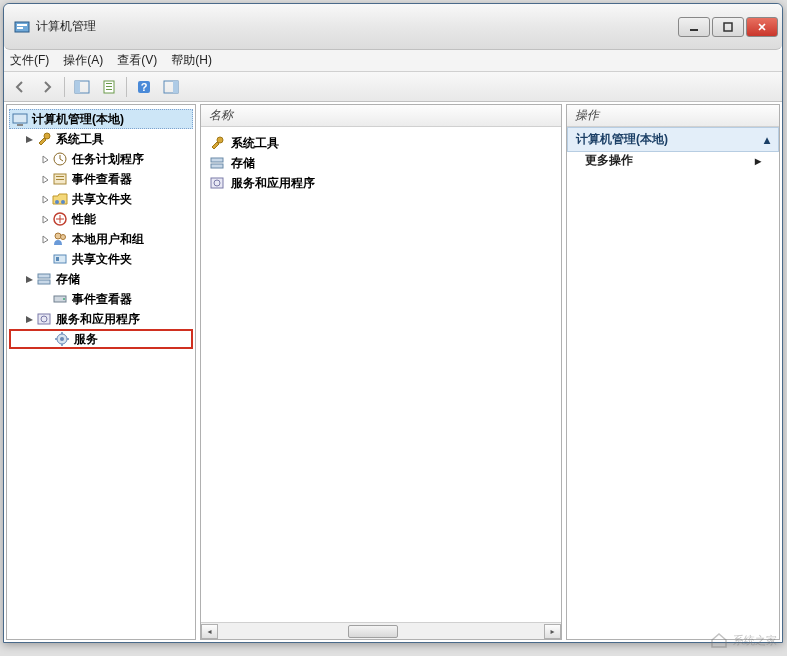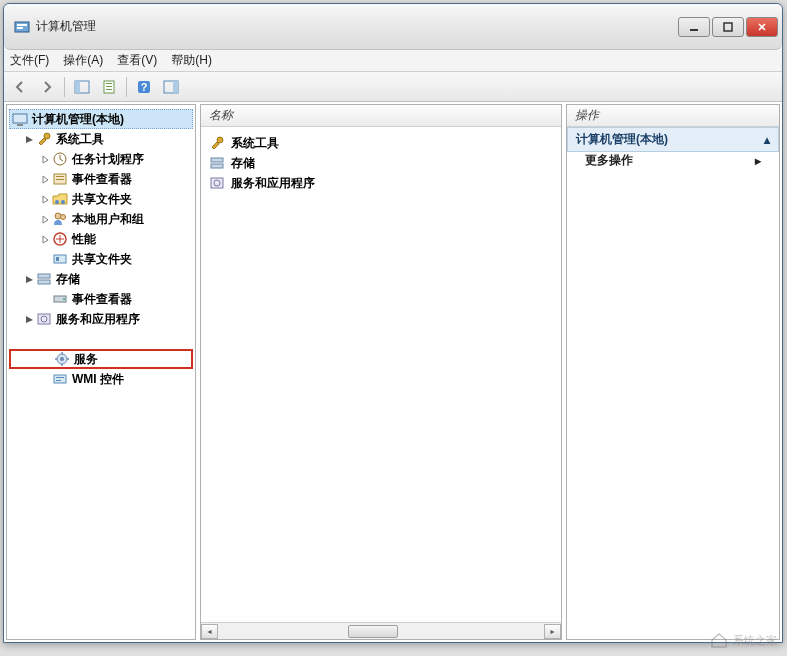--- a/index.html
+++ b/index.html
@@ -130,21 +130,20 @@
   height: 20px;
   padding: 0 2px;
   white-space: nowrap;
 }
 .tree-row.selected {
   background: #cde6f7;
   border: 1px dotted #7da2ce;
 }
 .tree-row.highlight {
   border: 2px solid #d03020;
-  margin-top: 20px;
 }
 .expander {
   width: 12px; height: 12px;
   display: inline-flex;
   align-items: center;
   justify-content: center;
   margin-right: 1px;
 }
 .expander.blank { visibility: hidden; }
 .ticon {
@@ -377,44 +376,44 @@
           </div>
 
           <div class="tree-row indent-2">
             <span class="expander">
                 <svg width="9" height="9" viewBox="0 0 9 9">
                   <path d="M2 1 L7 5 L2 8 Z" fill="none" stroke="#808080"></path>
                 </svg>
               </span>
             <span class="ticon">
                 <svg viewBox="0 0 16 16">
+                  <circle cx="8" cy="8" r="6" fill="#fff" stroke="#c04030" stroke-width="1.5"></circle>
+                  <path d="M4 8 L12 8 M8 4 L8 12" stroke="#c04030"></path>
+                </svg>
+              </span>
+            <span>性能</span>
+          </div>
+
+          <div class="tree-row indent-2">
+            <span class="expander">
+                <svg width="9" height="9" viewBox="0 0 9 9">
+                  <path d="M2 1 L7 5 L2 8 Z" fill="none" stroke="#808080"></path>
+                </svg>
+              </span>
+            <span class="ticon">
+                <svg viewBox="0 0 16 16">
                   <circle cx="6" cy="5" r="3" fill="#e8c898" stroke="#a87838"></circle>
                   <path d="M2 14 Q2 9 6 9 Q10 9 10 14 Z" fill="#6a9ad8"></path>
                   <circle cx="11" cy="6" r="2.5" fill="#e8c898" stroke="#a87838"></circle>
                 </svg>
               </span>
             <span>本地用户和组</span>
           </div>
 
           <div class="tree-row indent-2">
-            <span class="expander">
-                <svg width="9" height="9" viewBox="0 0 9 9">
-                  <path d="M2 1 L7 5 L2 8 Z" fill="none" stroke="#808080"></path>
-                </svg>
-              </span>
-            <span class="ticon">
-                <svg viewBox="0 0 16 16">
-                  <circle cx="8" cy="8" r="6" fill="#fff" stroke="#c04030" stroke-width="1.5"></circle>
-                  <path d="M4 8 L12 8 M8 4 L8 12" stroke="#c04030"></path>
-                </svg>
-              </span>
-            <span>性能</span>
-          </div>
-
-          <div class="tree-row indent-2">
             <span class="expander blank"></span>
             <span class="ticon">
                 <svg viewBox="0 0 16 16">
                   <rect x="2" y="4" width="12" height="8" fill="#d8e8f4" stroke="#5a8ab8"></rect>
                   <rect x="4" y="6" width="3" height="4" fill="#5a8ab8"></rect>
                 </svg>
               </span>
             <span>共享文件夹</span>
           </div>
 
@@ -464,31 +463,20 @@
             <span class="ticon">
                 <svg viewBox="0 0 16 16">
                   <circle cx="8" cy="8" r="5" fill="#d8e4f0" stroke="#6a8ab8"></circle>
                   <circle cx="8" cy="8" r="2" fill="#6a8ab8"></circle>
                   <path d="M8 1 L8 3 M8 13 L8 15 M1 8 L3 8 M13 8 L15 8" stroke="#6a8ab8" stroke-width="1.5"></path>
                 </svg>
               </span>
             <span>服务</span>
           </div>
 
-          <div class="tree-row indent-2">
-            <span class="expander blank"></span>
-            <span class="ticon">
-                <svg viewBox="0 0 16 16">
-                  <rect x="2" y="4" width="12" height="8" fill="#d8e8f4" stroke="#5a8ab8"></rect>
-                  <rect x="4" y="6" width="8" height="1" fill="#5a8ab8"></rect>
-                  <rect x="4" y="9" width="5" height="1" fill="#5a8ab8"></rect>
-                </svg>
-              </span>
-            <span>WMI 控件</span>
-          </div>
 
         </div>
       </div>
     </div>
 
     <div class="pane mid-pane">
       <div class="pane-header">
         <span>名称</span>
       </div>
       <div class="pane-body">

